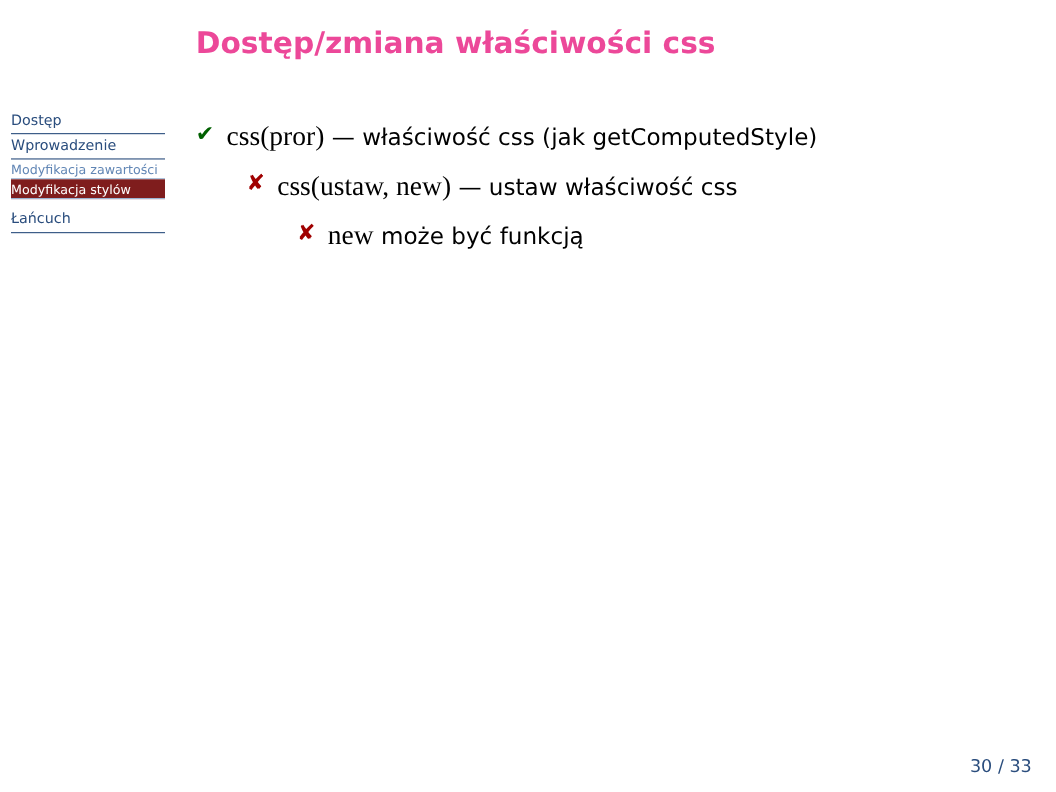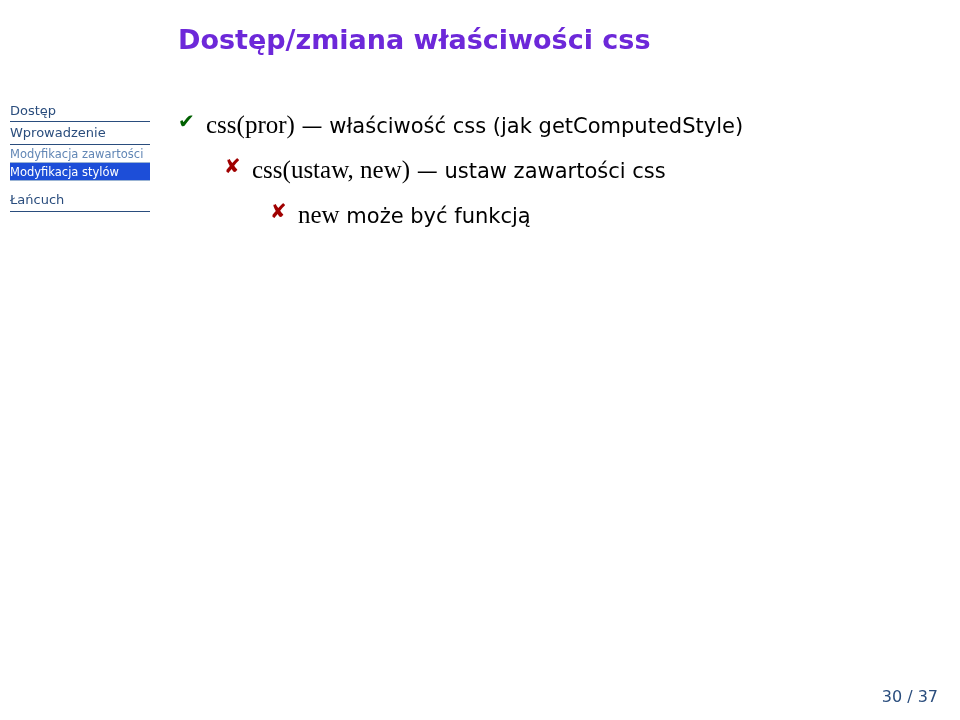--- a/index.html
+++ b/index.html
@@ -10,21 +10,21 @@
     font-family: "Segoe UI", "DejaVu Sans", Arial, sans-serif;
     position: relative;
     overflow: hidden;
   }
   .slide-title {
     position: absolute;
     left: 178px;
     top: 24px;
     font-size: 27px;
     font-weight: bold;
-    color: #6d28d9;
+    color: #ec4899;
   }
   .sidebar {
     position: absolute;
     left: 10px;
     top: 100px;
     width: 140px;
     font-size: 13px;
     color: #2a4d7d;
   }
   .nav-item {
@@ -35,21 +35,21 @@
   }
   .nav-sub {
     font-size: 11.5px;
     color: #6186b5;
     padding: 2px 0 1px 0;
     border-bottom: 1px solid #9bb4d3;
     cursor: pointer;
     line-height: 1.25;
   }
   .nav-sub.active {
-    background: #1d4ed8;
+    background: #7f1d1d;
     color: #ffffff;
   }
   .content {
     position: absolute;
     left: 178px;
     top: 106px;
     width: 720px;
     font-size: 21px;
     color: #000000;
     line-height: 1.55;
@@ -110,26 +110,26 @@
 <div class="content">
   <div class="li1">
     <span class="bullet-check">✔</span>
     <span class="li-text">
       <span class="mono">css(pror)</span><span> — właściwość css (jak getComputedStyle)</span>
     </span>
   </div>
   <div class="li2">
     <span class="bullet-x">✘</span>
     <span class="li-text">
-      <span class="mono">css(ustaw, new)</span><span> — ustaw zawartości css</span>
+      <span class="mono">css(ustaw, new)</span><span> — ustaw właściwość css</span>
     </span>
   </div>
   <div class="li2" style="margin-left:92px">
     <span class="bullet-x">✘</span>
     <span class="li-text">
       <span class="mono">new</span><span> może być funkcją</span>
     </span>
   </div>
 </div>
 
 <div class="pagenum">
-  <span>30</span> / <span>37</span>
+  <span>30</span> / <span>33</span>
 </div>
 
 </body></html>

